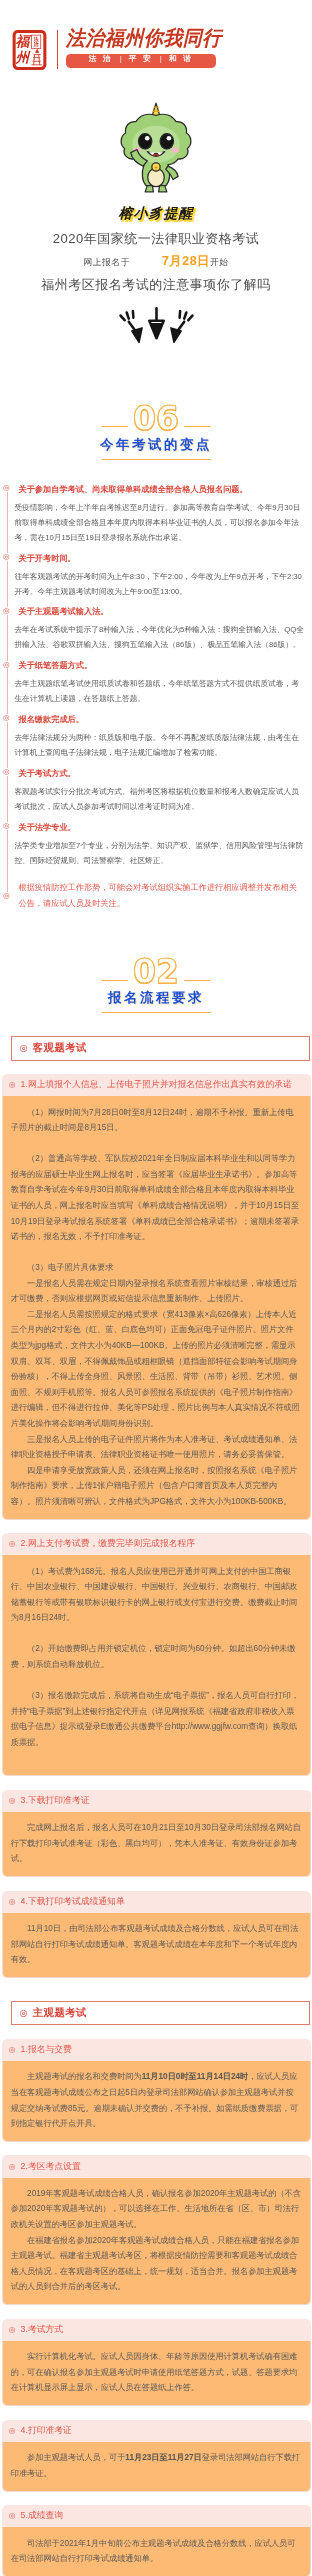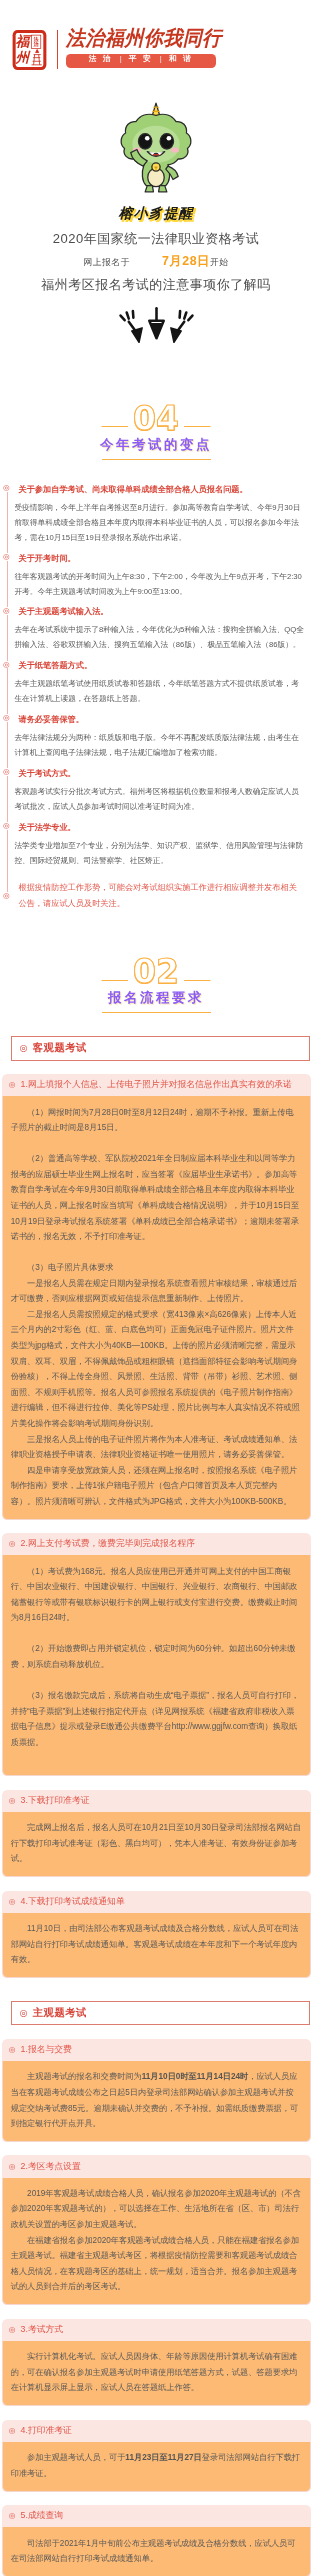--- a/index.html
+++ b/index.html
@@ -44,21 +44,21 @@
   .shead{margin-top:44px;text-align:center;position:relative;}
   .shead .numwrap{position:relative;display:inline-block;}
   .shead .topline{position:absolute;left:50%;transform:translateX(-50%);bottom:7.2px;width:109px;height:1px;background:#fbb042;}
   .shead .num{
     position:relative;display:inline-block;background:#fff;padding:0 5.2px;
     font-family:"DejaVu Sans",sans-serif;font-weight:bold;font-size:33px;line-height:1.0;
     color:#ffffff;-webkit-text-stroke:1px #fbb042;
     text-shadow:0.5px 0.5px 0 #fbb042,-0.5px -0.5px 0 #fbb042,0.5px -0.5px 0 #fbb042,-0.5px 0.5px 0 #fbb042;
   }
   .shead .stitle{
-    margin-top:1px;font-size:13.4px;font-weight:bold;color:#8b5cf6;letter-spacing:2.6px;
+    margin-top:1px;font-size:13.4px;font-weight:bold;color:#1d4ed8;letter-spacing:2.6px;
     text-shadow:1px 1px 0 #fdeab9;
   }
   .shead .botline{margin:5.2px auto 0;width:109px;height:1px;background:#fbb042;}
   
   .timeline{margin:24px 7.2px 0 3.1px;position:relative;padding-left:11.3px;}
   .timeline:before{content:"";position:absolute;left:3.6px;top:5.2px;bottom:15.5px;width:0.5px;background:#f2b3ab;}
   .tl-item{margin-bottom:7.7px;position:relative;}
   .tl-mark{
     position:absolute;left:-11.3px;top:0.5px;color:#e2574a;font-size:7.7px;line-height:1;
     background:#fff;
@@ -177,21 +177,21 @@
     <path d="M96 28 h28 l-14 34 Z" fill="#fff" stroke-width="5"></path>
     <path d="M100 34 h20 l-10 24 Z"></path>
     <path d="M62 48 l20 -6 l-6 28 Z"></path>
     <path d="M158 48 l-20 -6 l6 28 Z"></path>
   </g>
 </svg>
 
 <div class="shead">
   <div class="numwrap">
     <div class="topline"></div>
-    <span class="num">04</span>
+    <span class="num">06</span>
   </div>
   <div class="stitle">今年考试的变点</div>
   <div class="botline"></div>
 </div>
 
 <div class="timeline" id="timeline">
   <div class="tl-item">
     <span class="tl-mark">◎</span>
     <div class="tl-head">关于参加自学考试、尚未取得单科成绩全部合格人员报名问题。</div>
     <p class="tl-body">受疫情影响，今年上半年自考推迟至8月进行。参加高等教育自学考试、今年9月30日前取得单科成绩全部合格且本年度内取得本科毕业证书的人员，可以报名参加今年法考，需在10月15日至19日登录报名系统作出承诺。</p>
@@ -210,21 +210,21 @@
   </div>
 
   <div class="tl-item">
     <span class="tl-mark">◎</span>
     <div class="tl-head">关于纸笔答题方式。</div>
     <p class="tl-body">去年主观题纸笔考试使用纸质试卷和答题纸，今年纸笔答题方式不提供纸质试卷，考生在计算机上读题，在答题纸上答题。</p>
   </div>
 
   <div class="tl-item">
     <span class="tl-mark">◎</span>
-    <div class="tl-head">请务必妥善保管。</div>
+    <div class="tl-head">报名缴款完成后。</div>
     <p class="tl-body">去年法律法规分为两种：纸质版和电子版。今年不再配发纸质版法律法规，由考生在计算机上查阅电子法律法规，电子法规汇编增加了检索功能。</p>
   </div>
 
   <div class="tl-item">
     <span class="tl-mark">◎</span>
     <div class="tl-head">关于考试方式。</div>
     <p class="tl-body">客观题考试实行分批次考试方式。福州考区将根据机位数量和报考人数确定应试人员考试批次，应试人员参加考试时间以准考证时间为准。</p>
   </div>
 
   <div class="tl-item">

